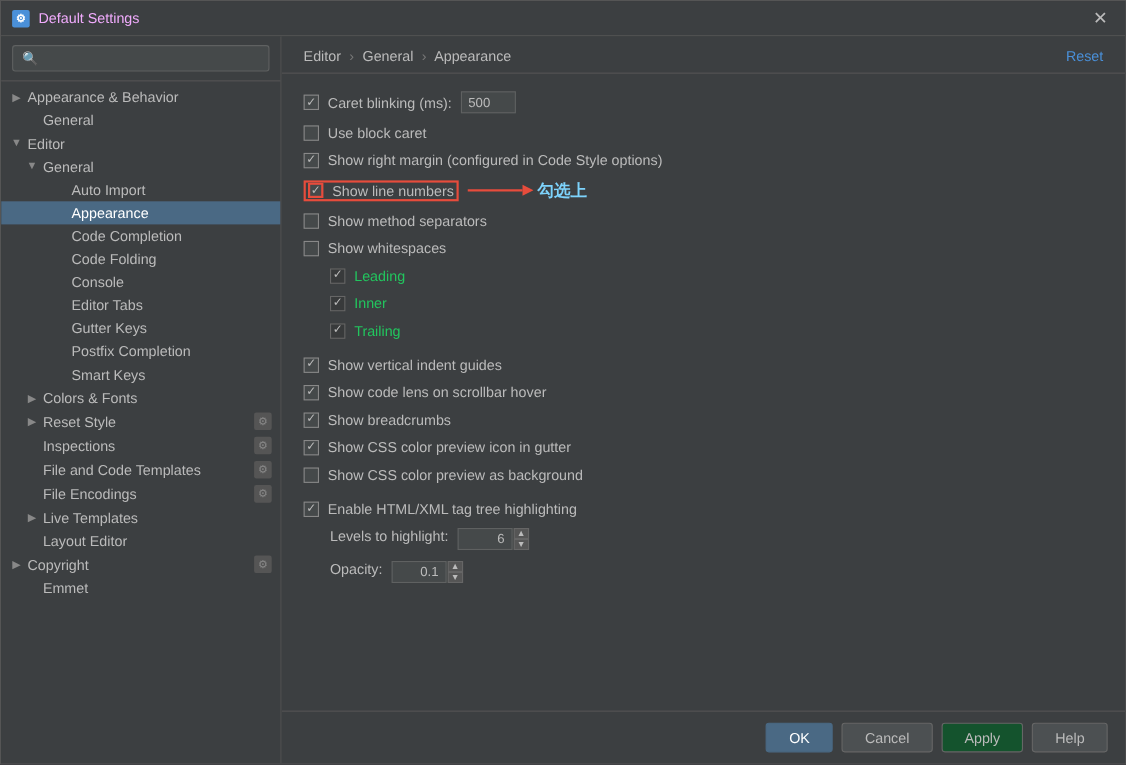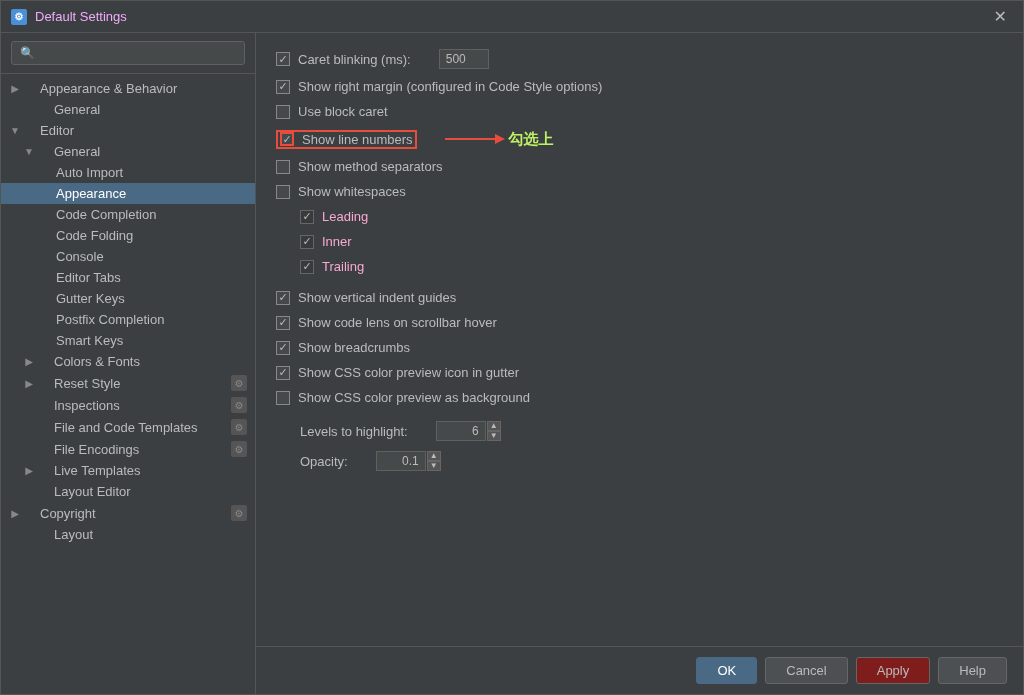--- a/index.html
+++ b/index.html
@@ -101,31 +101,30 @@
       padding: 4px 0;
     }
 
     .tree-item {
       display: flex;
       align-items: center;
       padding: 3px 8px;
       cursor: pointer;
       color: #bbbbbb;
       user-select: none;
-      gap: 15px;
     }
 
     .tree-item.selected {
       background: #4a6984;
       color: #ffffff;
     }
 
     .tree-item.level-0 { padding-left: 8px; }
     .tree-item.level-1 { padding-left: 22px; }
-    .tree-item.level-2 { padding-left: 24px; }
+    .tree-item.level-2 { padding-left: 48px; }
 
     .arrow {
       width: 12px;
       height: 12px;
       margin-right: 4px;
       display: inline-flex;
       align-items: center;
       justify-content: center;
       font-size: 10px;
       color: #888;
@@ -182,23 +181,21 @@
 
     .panel-content {
       flex: 1;
       overflow-y: auto;
       padding: 16px 20px;
     }
 
     
     .setting-row {
       display: flex;
-      align-items: center;
       margin-bottom: 10px;
-      gap: 20px;
     }
 
     .setting-row.indented { margin-left: 24px; }
 
     .checkbox-wrap {
       display: flex;
       align-items: center;
       cursor: pointer;
     }
 
@@ -237,21 +234,21 @@
       color: #bbbbbb;
       font-size: 11px;
       line-height: 1;
     }
 
     .setting-label {
       color: #bbbbbb;
       font-size: 13px;
     }
 
-    .setting-label.dimmed { color: #f9a8d4; }
+    .setting-label.dimmed { color: #22c55e; }
 
     .text-input-small {
       background: #45494a;
       border: 1px solid #5f6161;
       color: #bbbbbb;
       padding: 2px 6px;
       font-size: 12px;
       width: 50px;
       outline: none;
       margin-left: 8px;
@@ -320,21 +317,21 @@
       color: #bbbbbb;
     }
 
     .btn.primary {
       background: #4a6984;
       border-color: #4a6984;
       color: #ffffff;
     }
 
     .btn.apply {
-      background: #7f1d1d;
+      background: #14532d;
     }
 
     .highlight-box {
       border: 2px solid #e74c3c;
       display: inline-flex;
       align-items: center;
       padding: 0 2px;
     }
   </style>
 </head>
@@ -464,67 +461,77 @@
         </div>
 
         <div class="tree-item level-0">
           <span class="arrow collapsed"></span>
           <span>Copyright</span>
           <span class="gear-badge">⚙</span>
         </div>
 
         <div class="tree-item level-1">
           <span class="arrow leaf"></span>
-          <span>Layout</span>
+          <span>Emmet</span>
         </div>
 
       </div>
     </div>
 
     <div class="right-panel">
 
+      <div class="panel-header">
+        <div class="breadcrumb">
+          <span>Editor</span>
+          <span class="sep">›</span>
+          <span>General</span>
+          <span class="sep">›</span>
+          <span>Appearance</span>
+        </div>
+        <a class="reset-link">Reset</a>
+      </div>
 
       <div class="panel-content">
 
         <div class="setting-row">
           <label class="checkbox-wrap">
             <span class="cb checked"></span>
             <span class="setting-label">Caret blinking (ms):</span>
           </label>
           <input class="text-input-small" type="text" value="500" style="">
         </div>
 
         <div class="setting-row">
           <label class="checkbox-wrap">
+            <span class="cb"></span>
+            <span class="setting-label">Use block caret</span>
+          </label>
+        </div>
+
+        <div class="setting-row">
+          <label class="checkbox-wrap">
             <span class="cb checked"></span>
             <span class="setting-label">Show right margin (configured in Code Style options)</span>
-          </label>
-        </div>
-
-        <div class="setting-row">
-          <label class="checkbox-wrap">
-            <span class="cb"></span>
-            <span class="setting-label">Use block caret</span>
           </label>
         </div>
 
         <div class="setting-row">
           <label class="checkbox-wrap">
             <span class="highlight-box">
               <span class="cb highlighted"></span>
               <span class="setting-label">Show line numbers</span>
             </span>
           </label>
 
           <div style="display:flex;align-items:center;margin-left:8px;">
             <svg width="60" height="20">
               <line x1="0" y1="10" x2="50" y2="10" stroke="#e74c3c" stroke-width="2"></line>
               <polygon points="50,5 60,10 50,15" fill="#e74c3c"></polygon>
             </svg>
-            <span style="color:#bef264;font-size:15px;font-weight:bold;margin-left:4px;">勾选上</span>
+            <span style="color:#7dd3fc;font-size:15px;font-weight:bold;margin-left:4px;">勾选上</span>
           </div>
         </div>
 
         <div class="setting-row">
           <label class="checkbox-wrap">
             <span class="cb"></span>
             <span class="setting-label">Show method separators</span>
           </label>
         </div>
 
@@ -588,20 +595,26 @@
 
         <div class="setting-row">
           <label class="checkbox-wrap">
             <span class="cb"></span>
             <span class="setting-label">Show CSS color preview as background</span>
           </label>
         </div>
 
         <div class="section-gap"></div>
 
+        <div class="setting-row">
+          <label class="checkbox-wrap">
+            <span class="cb checked"></span>
+            <span class="setting-label">Enable HTML/XML tag tree highlighting</span>
+          </label>
+        </div>
 
         <div class="setting-row indented">
           <span class="setting-label">Levels to highlight:</span>
           <div class="spinbox">
             <input type="text" value="6" style="">
             <div class="spinbox-arrows">
               <button>▲</button>
               <button>▼</button>
             </div>
           </div>

